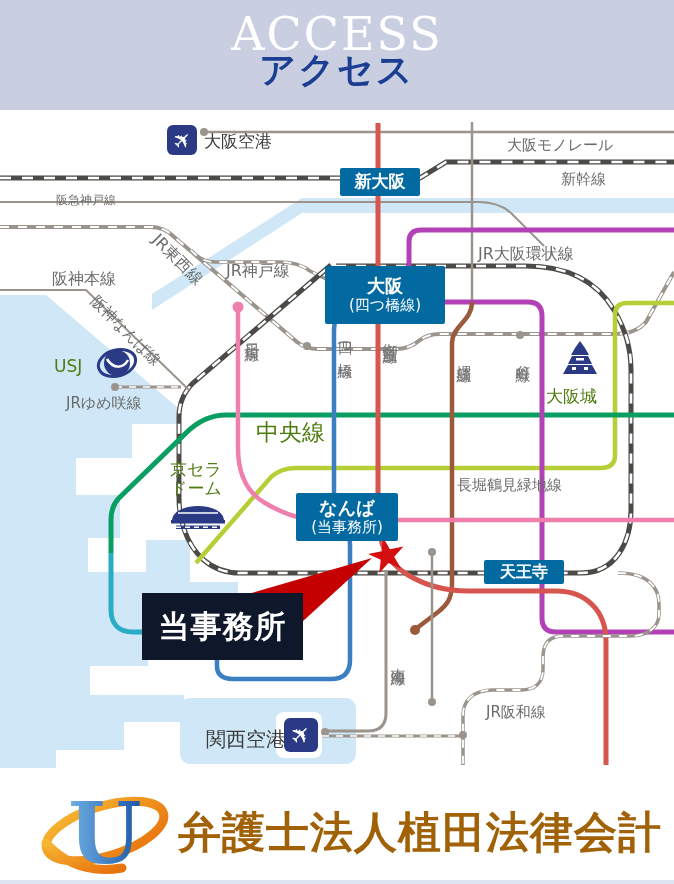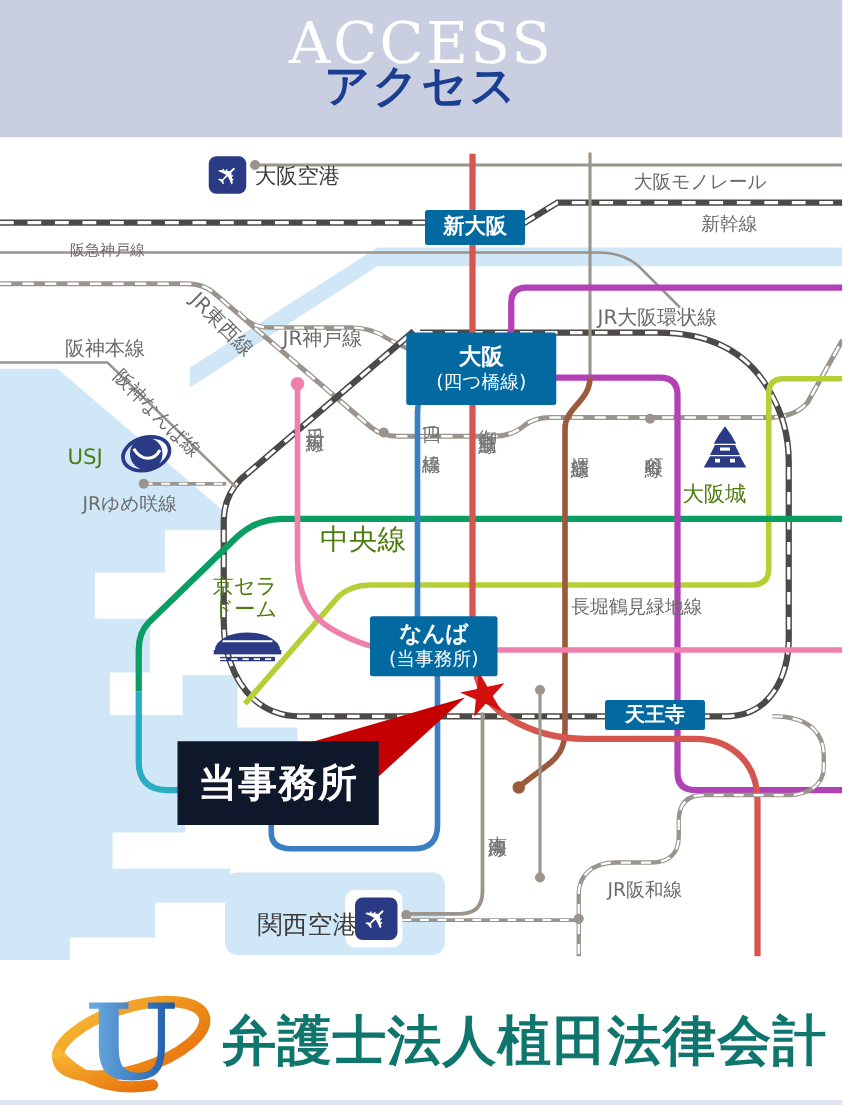--- a/index.html
+++ b/index.html
@@ -20,21 +20,21 @@
   .vlbl{position:absolute;writing-mode:vertical-rl;text-orientation:upright;color:#777777;font-size:15px;letter-spacing:2px;line-height:1;white-space:nowrap;}
   .diag{position:absolute;color:#6b6b6b;font-size:15px;white-space:nowrap;transform-origin:0 0;transform:rotate(45deg);}
   .stbox{position:absolute;background:#0369a1;color:#ffffff;display:flex;flex-direction:column;align-items:center;justify-content:center;text-align:center;border-radius:2px;}
   .stbox .l1{font-size:18px;font-weight:600;line-height:1.15;}
   .stbox .l2{font-size:15px;line-height:1.15;}
   .office{position:absolute;left:142px;top:483px;width:161px;height:67px;background:#0f172a;color:#ffffff;display:flex;align-items:center;justify-content:center;font-size:31px;font-weight:bold;letter-spacing:1px;}
 
   
   .ftr{position:relative;width:674px;height:99px;background:#ffffff;display:flex;align-items:center;border-bottom:4px solid #dfe5f2;box-sizing:border-box;}
   .ftr .mark{margin-left:34px;flex:0 0 auto;}
-  .ftr .co{font-family:"DejaVu Serif","Liberation Serif",serif;font-size:43px;font-weight:600;color:#0f766e;letter-spacing:1px;margin-left:2px;}
+  .ftr .co{font-family:"DejaVu Serif","Liberation Serif",serif;font-size:43px;font-weight:600;color:#a16207;letter-spacing:1px;margin-left:2px;}
 </style>
 </head>
 <body>
 
 <div class="page">
 
   <div class="hdr">
     <div class="en">ACCESS</div>
     <div class="ja">アクセス</div>
   </div>

